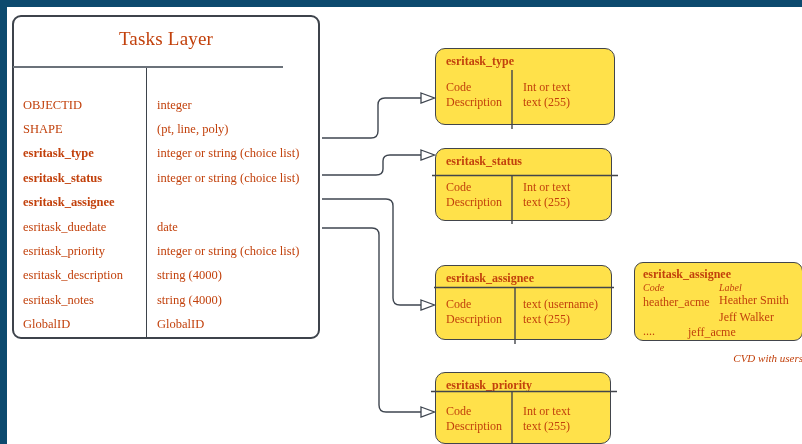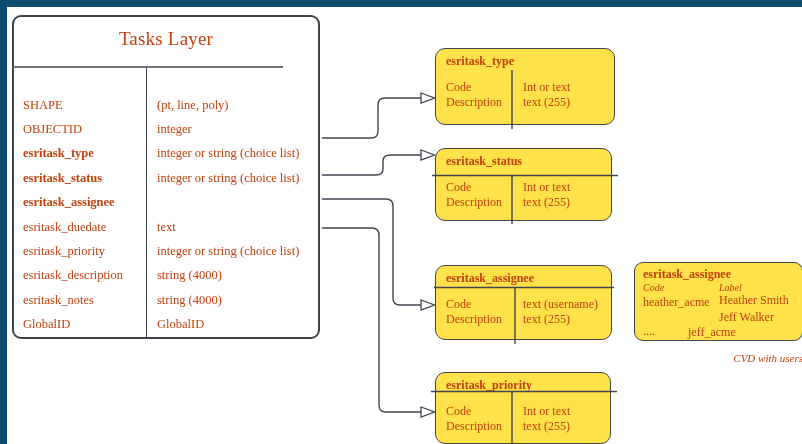--- a/index.html
+++ b/index.html
@@ -61,41 +61,41 @@
 </head>
 <body>
 
 <div id="canvas">
 
   <div class="tasks-table">
     <div class="tbl-title">Tasks Layer</div>
     <div class="tbl-vline"></div>
     <div class="tbl-rows">
       <div class="trow">
+          <span class="f">OBJECTID</span>
+          <span class="t">integer</span>
+        </div>
+      <div class="trow">
           <span class="f">SHAPE</span>
           <span class="t">(pt, line, poly)</span>
-        </div>
-      <div class="trow">
-          <span class="f">OBJECTID</span>
-          <span class="t">integer</span>
         </div>
       <div class="trow bold">
           <span class="f">esritask_type</span>
           <span class="t">integer or string (choice list)</span>
         </div>
       <div class="trow bold">
           <span class="f">esritask_status</span>
           <span class="t">integer or string (choice list)</span>
         </div>
       <div class="trow bold">
           <span class="f">esritask_assignee</span>
         </div>
       <div class="trow">
           <span class="f">esritask_duedate</span>
-          <span class="t">text</span>
+          <span class="t">date</span>
         </div>
       <div class="trow">
           <span class="f">esritask_priority</span>
           <span class="t">integer or string (choice list)</span>
         </div>
       <div class="trow">
           <span class="f">esritask_description</span>
           <span class="t">string (4000)</span>
         </div>
       <div class="trow">

